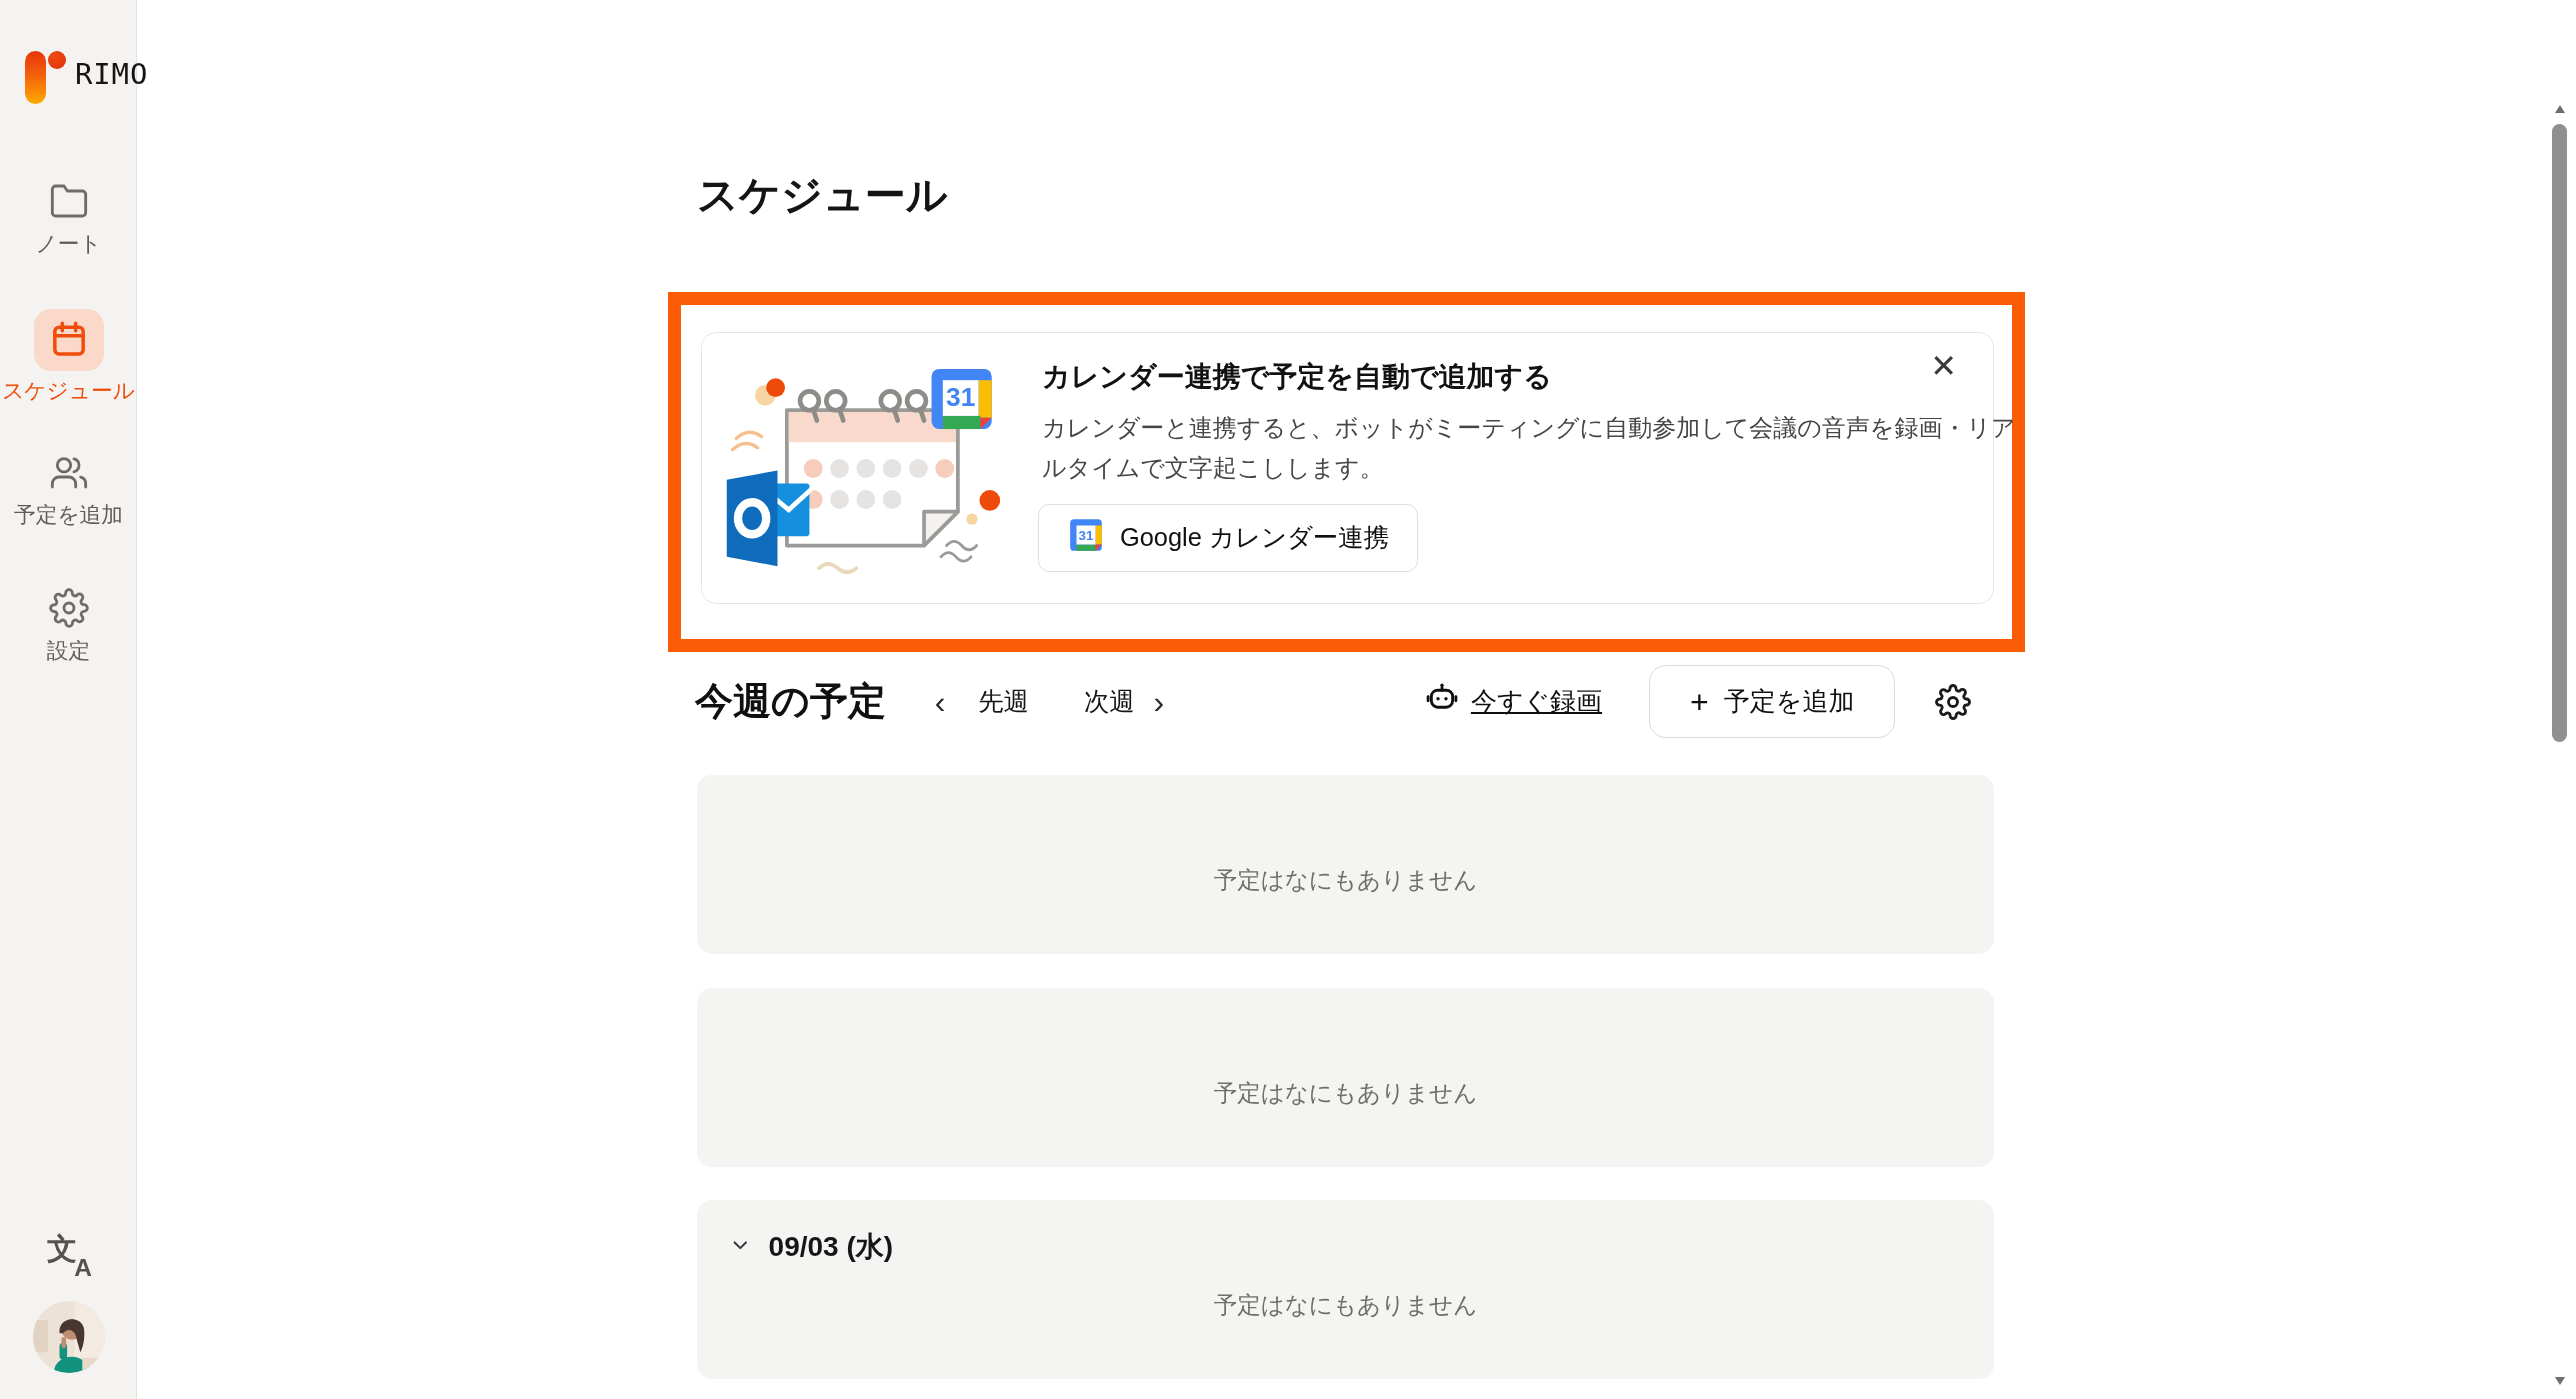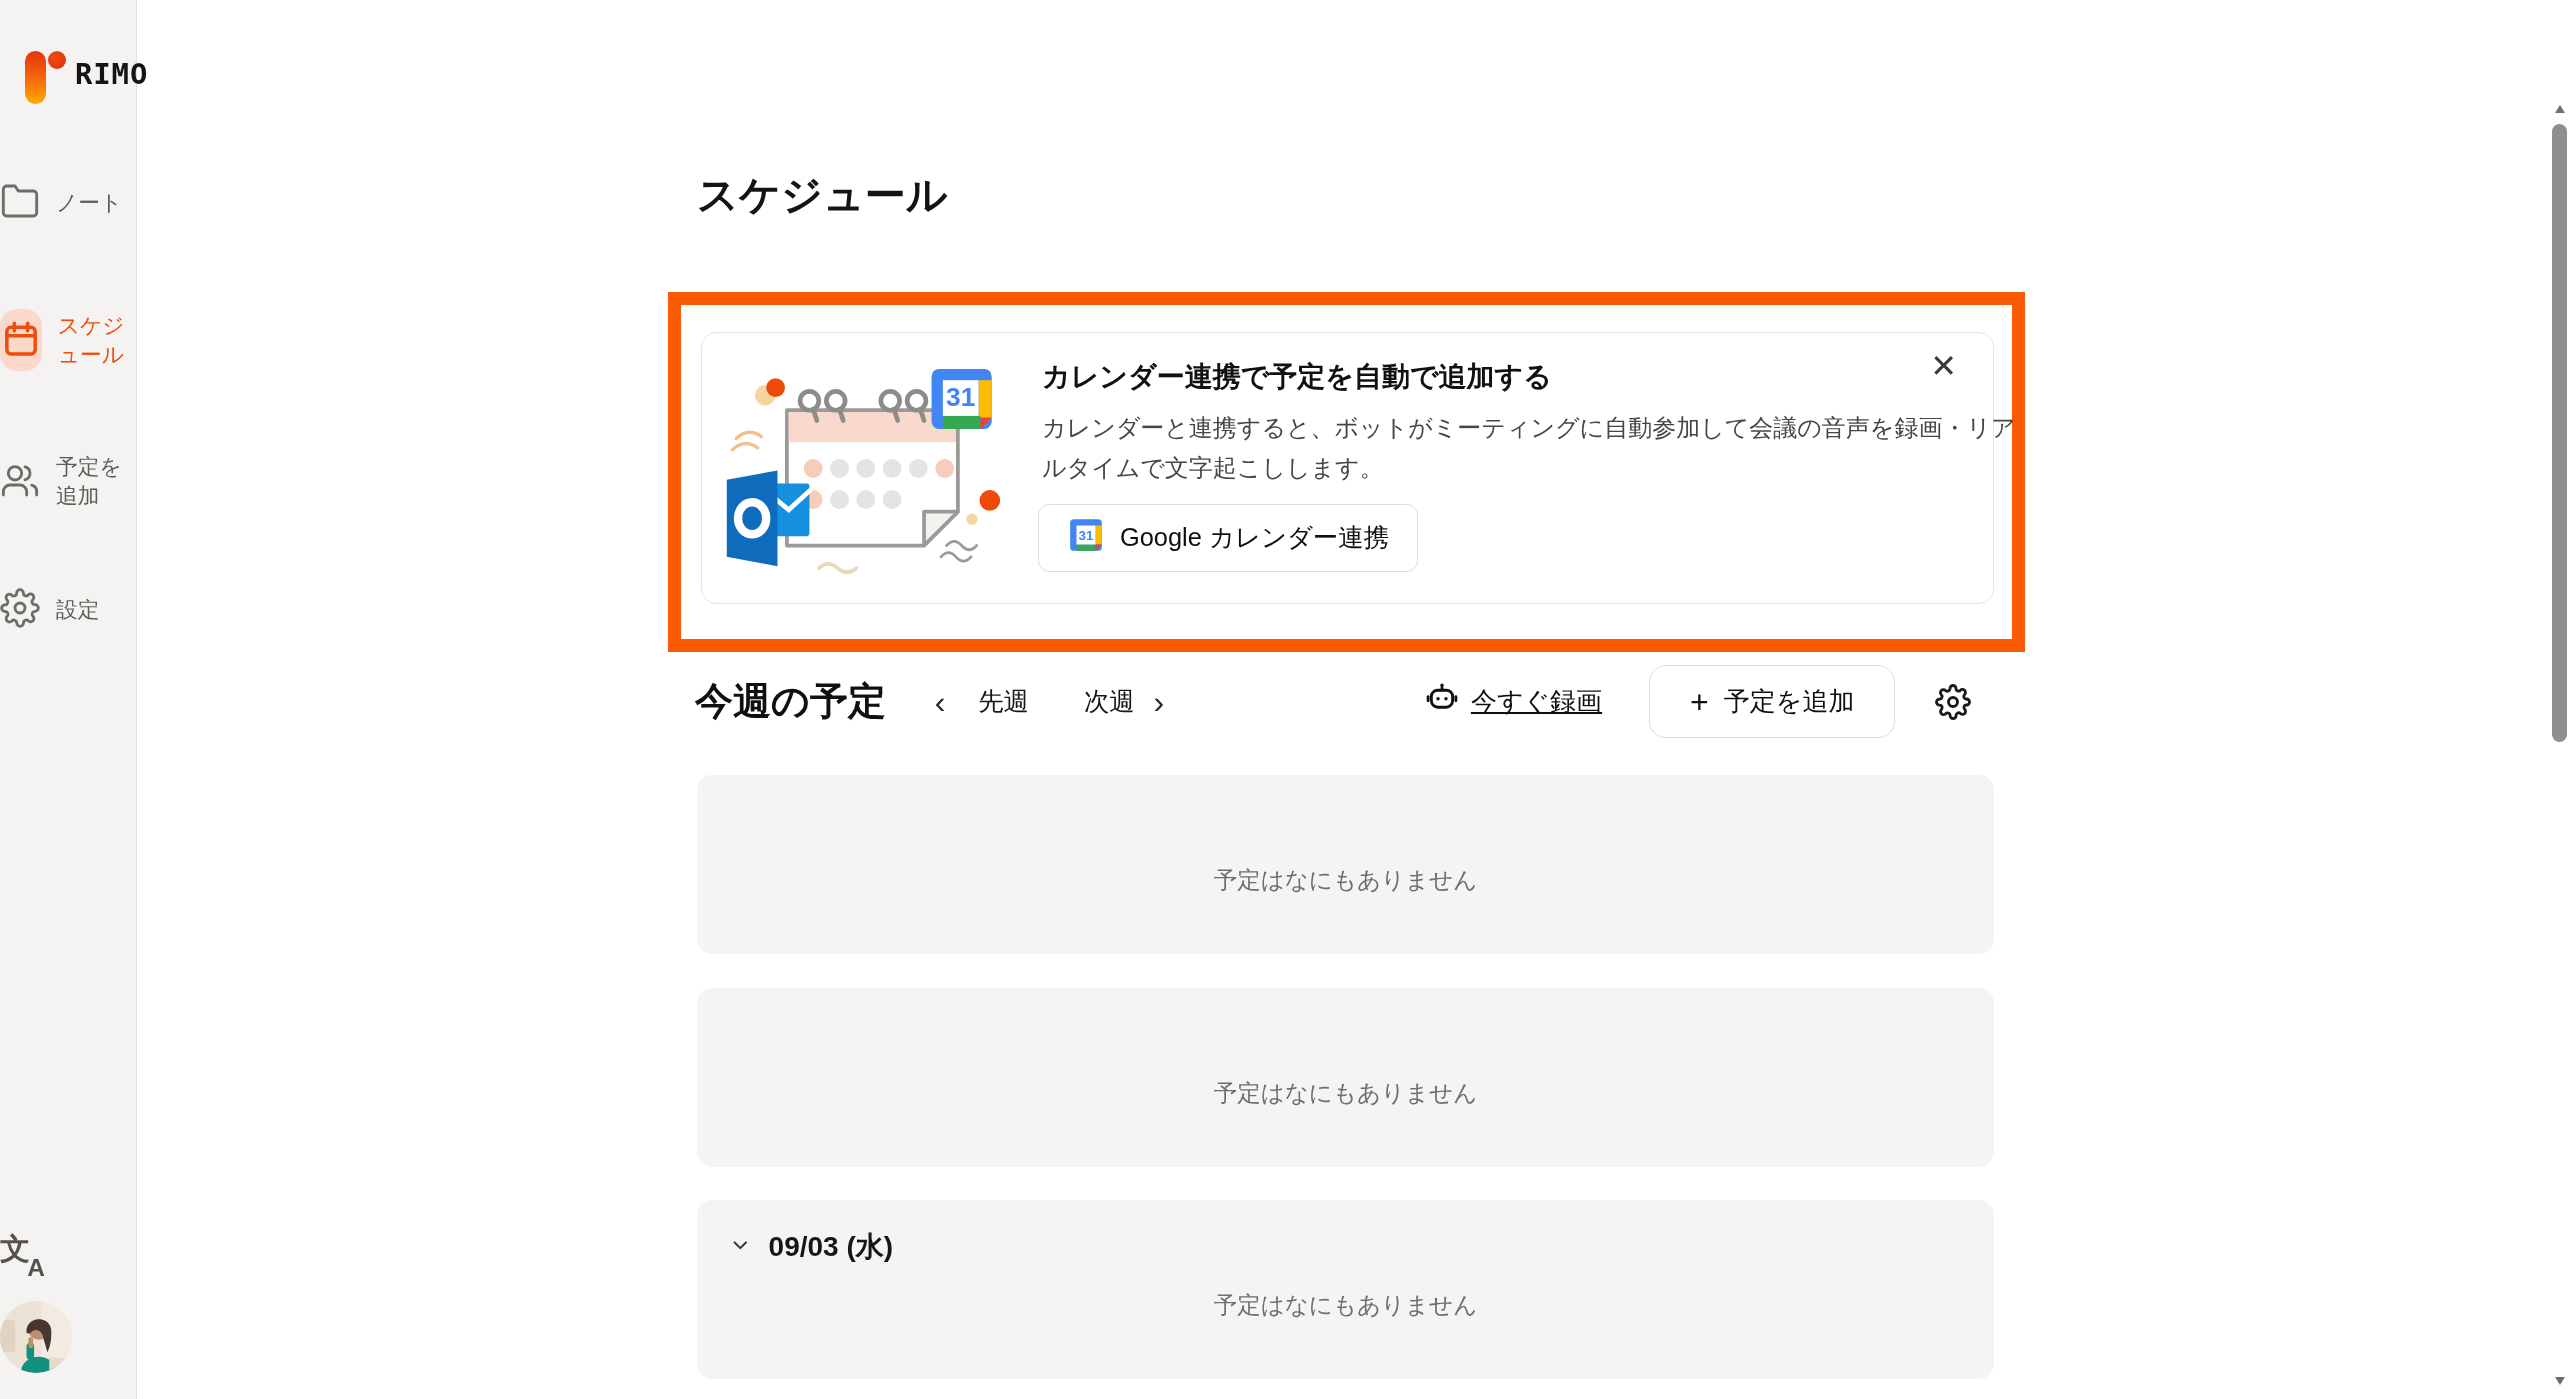--- a/index.html
+++ b/index.html
@@ -9,24 +9,24 @@
 
   
   .sidebar { position:absolute; left:0; top:0; width:137px; height:1399px;
     background:#F4F3F1; border-right:1.9px solid #E3E1DE; }
   .logo { position:absolute; left:24.5px; top:45px; display:flex; align-items:flex-start; gap:9.4px; cursor:pointer; }
   .logo-mark { position:relative; width:41px; height:58px; }
   .logo-bar { position:absolute; left:0; top:5.6px; width:21px; height:53px; border-radius:10.4px;
     background:linear-gradient(180deg,#E8350D 0%,#F2600C 45%,#FFAA00 100%); }
   .logo-dot { position:absolute; left:23.5px; top:5.6px; width:18px; height:18px; border-radius:50%;
     background:radial-gradient(circle at 35% 35%,#F04A12,#E02F08); }
-  .logo-text { font-family:"DejaVu Sans Mono",monospace; font-weight:bold; font-size:29px;
+  .logo-text { font-family:"DejaVu Sans Mono",monospace; font-weight:normal; font-size:29px;
     letter-spacing:0.9px; color:#171513; line-height:58px; }
-  .side-item { position:absolute; left:0; width:137px; display:flex; flex-direction:row;
-    align-items:center; gap:16px; cursor:pointer; }
+  .side-item { position:absolute; left:0; width:137px; display:flex; flex-direction:column;
+    align-items:center; gap:5px; cursor:pointer; }
   .side-label { font-size:21.7px; color:#5E5C59; }
   .side-item.active .side-label { color:#EE4D0B; }
   .pill { width:70px; height:62px; border-radius:17px; background:#FAD9CB;
     display:flex; align-items:center; justify-content:center; }
   .translate-glyph { position:relative; width:43px; height:43px; color:#55524E; }
   .translate-glyph .zh { position:absolute; left:0; top:-3.8px; font-size:30px; font-weight:bold; }
   .translate-glyph .en { position:absolute; right:-1.9px; bottom:-5.6px; font-size:24.5px; font-weight:bold; }
   .avatar { width:72px; height:72px; border-radius:50%; overflow:hidden; cursor:pointer; }
 
   

